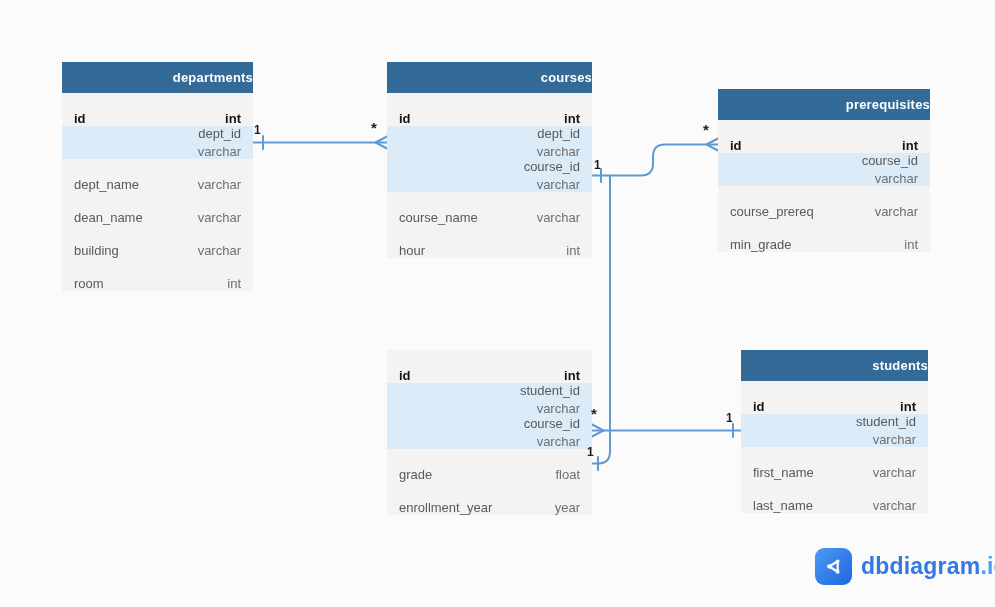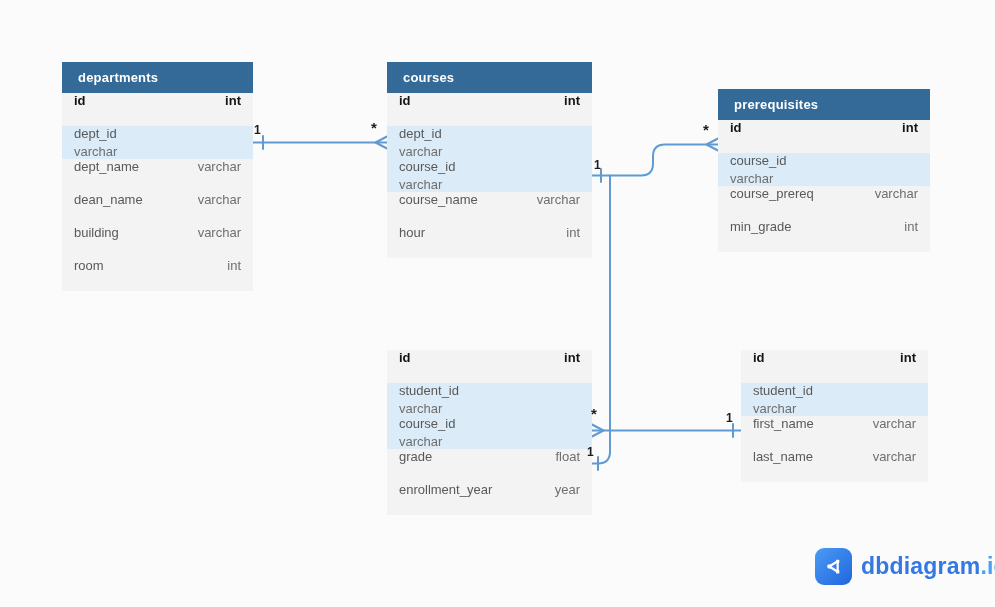--- a/index.html
+++ b/index.html
@@ -4,24 +4,24 @@
 <style>
   html,body{margin:0;padding:0;background:#fbfbfc;}
   .canvas{
     position:relative;width:995px;height:607px;overflow:hidden;
     background:#fbfbfc;font-family:"Liberation Sans",sans-serif;
   }
   svg.rels{position:absolute;left:0;top:0;pointer-events:none;}
   .tbl{position:absolute;font-size:13px;}
   .tbl-h{
     height:31px;line-height:31px;background:#336a97;color:#ffffff;
-    font-weight:bold;padding:0 16px;font-size:13px;letter-spacing:.2px;
+    font-weight:bold;padding:0 0;font-size:13px;letter-spacing:.2px;text-align:right;
   }
   .frow{
-    height:33px;display:flex;justify-content:space-between;align-items:flex-start;
+    height:33px;display:flex;justify-content:space-between;align-items:flex-end;
     padding:0 12px;background:#f3f3f4;
   }
   .frow.hl{background:#dbebf7;flex-direction:column;}
   .fname{color:#595959;}
   .ftype{color:#6f6f6f;}
   .frow.pk .fname,.frow.pk .ftype{color:#141414;font-weight:bold;}
   .card{
     position:absolute;font-size:12px;font-weight:bold;color:#1c1c1c;
     line-height:12px;
   }
@@ -166,20 +166,23 @@
           <span class="ftype">float</span>
         </div>
         <div class="frow">
           <span class="fname">enrollment_year</span>
           <span class="ftype">year</span>
         </div>
       </div>
   </div>
 
   <div class="tbl" style="left:741px;top:350px;width:187px;">
+    <div class="tbl-h">
+      <span>students</span>
+    </div>
     <div>
         <div class="frow pk">
           <span class="fname">id</span>
           <span class="ftype">int</span>
         </div>
         <div class="frow hl">
           <span class="fname">student_id</span>
           <span class="ftype">varchar</span>
         </div>
         <div class="frow">

